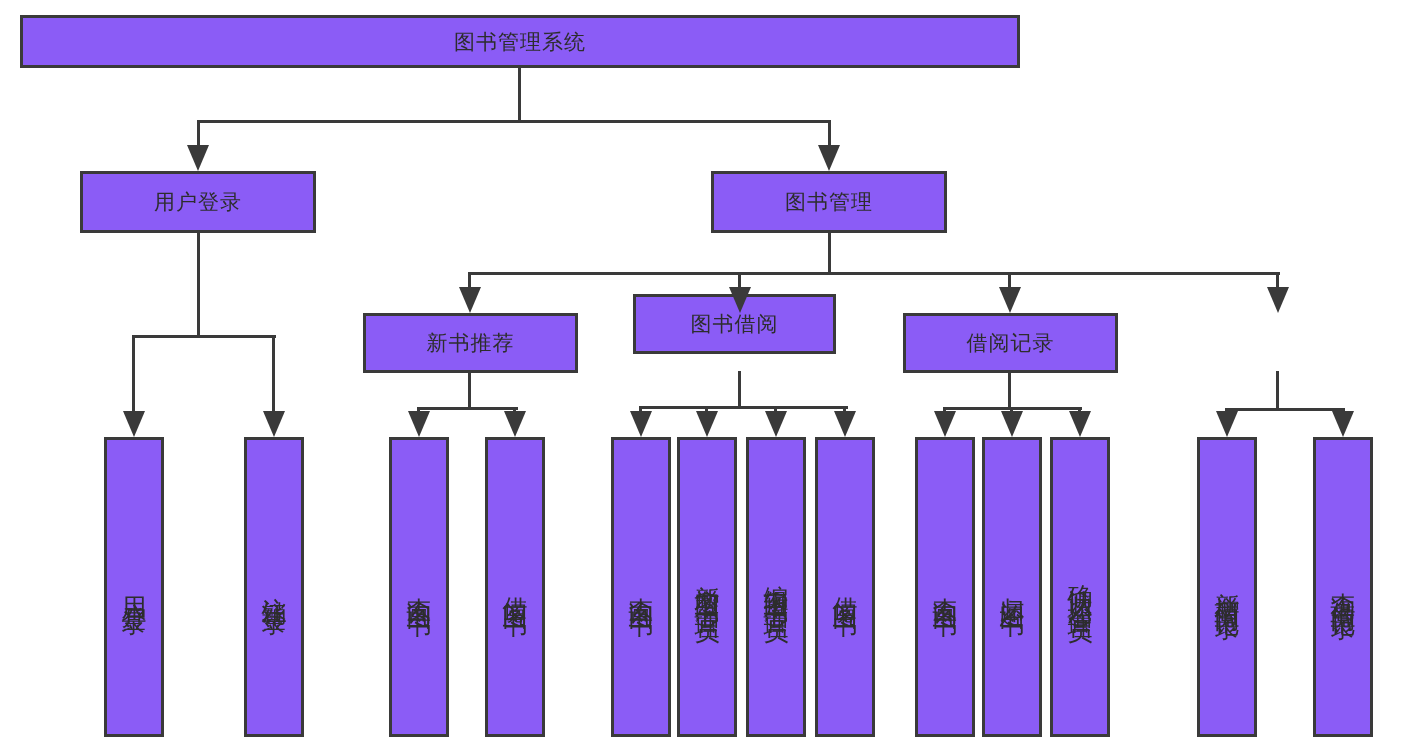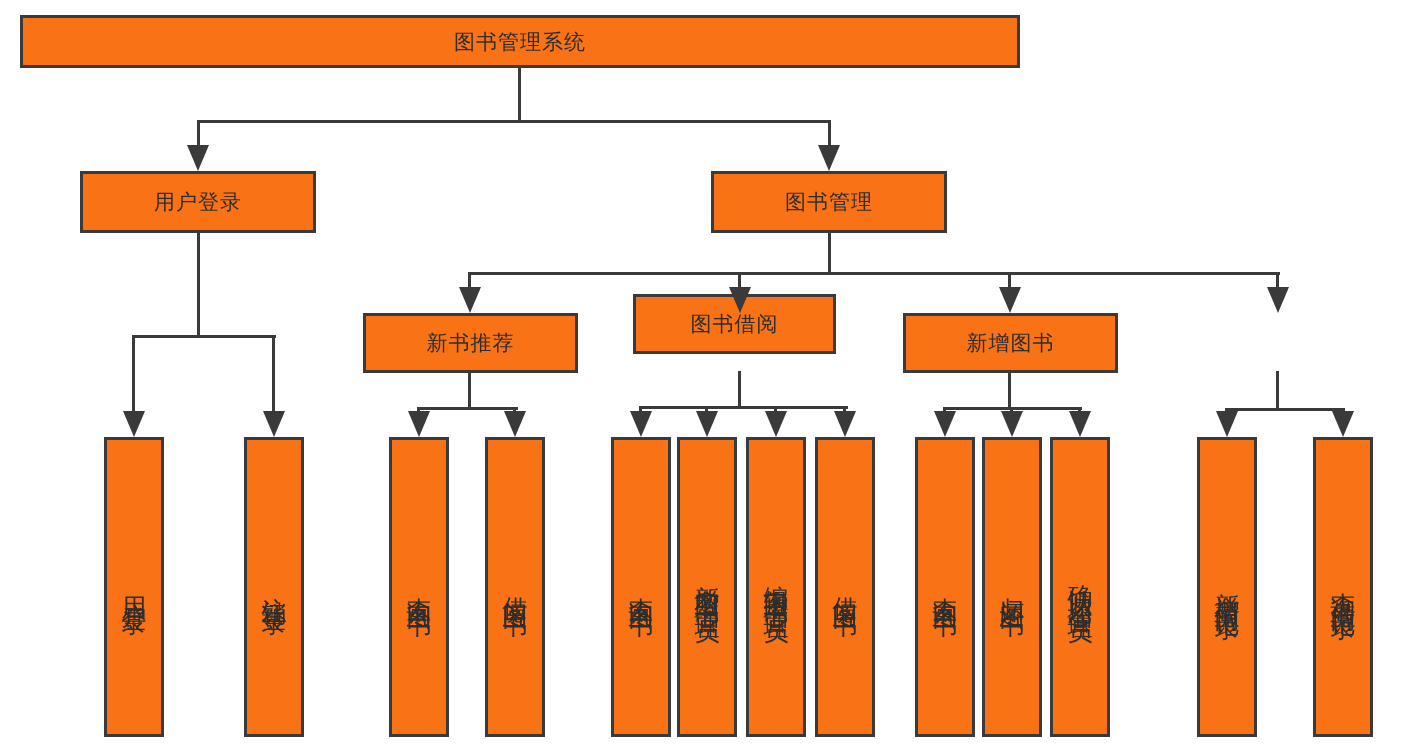--- a/index.html
+++ b/index.html
@@ -8,21 +8,21 @@
     position: relative;
     width: 1405px;
     height: 747px;
     background: #ffffff;
     font-family: "Liberation Sans", sans-serif;
     color: #2d2d2d;
     overflow: hidden;
   }
   .box {
     position: absolute;
-    background: #f97316;
+    background: #8b5cf6;
     border: 3px solid var(--line);
     box-sizing: border-box;
     display: flex;
     align-items: center;
     justify-content: center;
   }
   .hbox { font-size: 21px; letter-spacing: 1px; }
   .vbox .vtext {
     writing-mode: vertical-lr;
     text-orientation: mixed;
@@ -65,21 +65,21 @@
     <span>图书管理</span>
   </div>
 
   <div class="box hbox" style="left:363px;top:313px;width:215px;height:60px">
     <span>新书推荐</span>
   </div>
   <div class="box hbox" style="left:633px;top:294px;width:203px;height:60px">
     <span>图书借阅</span>
   </div>
   <div class="box hbox" style="left:903px;top:313px;width:215px;height:60px">
-    <span>新增图书</span>
+    <span>借阅记录</span>
   </div>
 
   <div class="box vbox" style="left:104px;top:437px;width:60px;height:300px">
     <span class="vtext">用户登录</span>
   </div>
   <div class="box vbox" style="left:244px;top:437px;width:60px;height:300px">
     <span class="vtext">注销登录</span>
   </div>
 
   <div class="box vbox" style="left:389px;top:437px;width:60px;height:300px">

